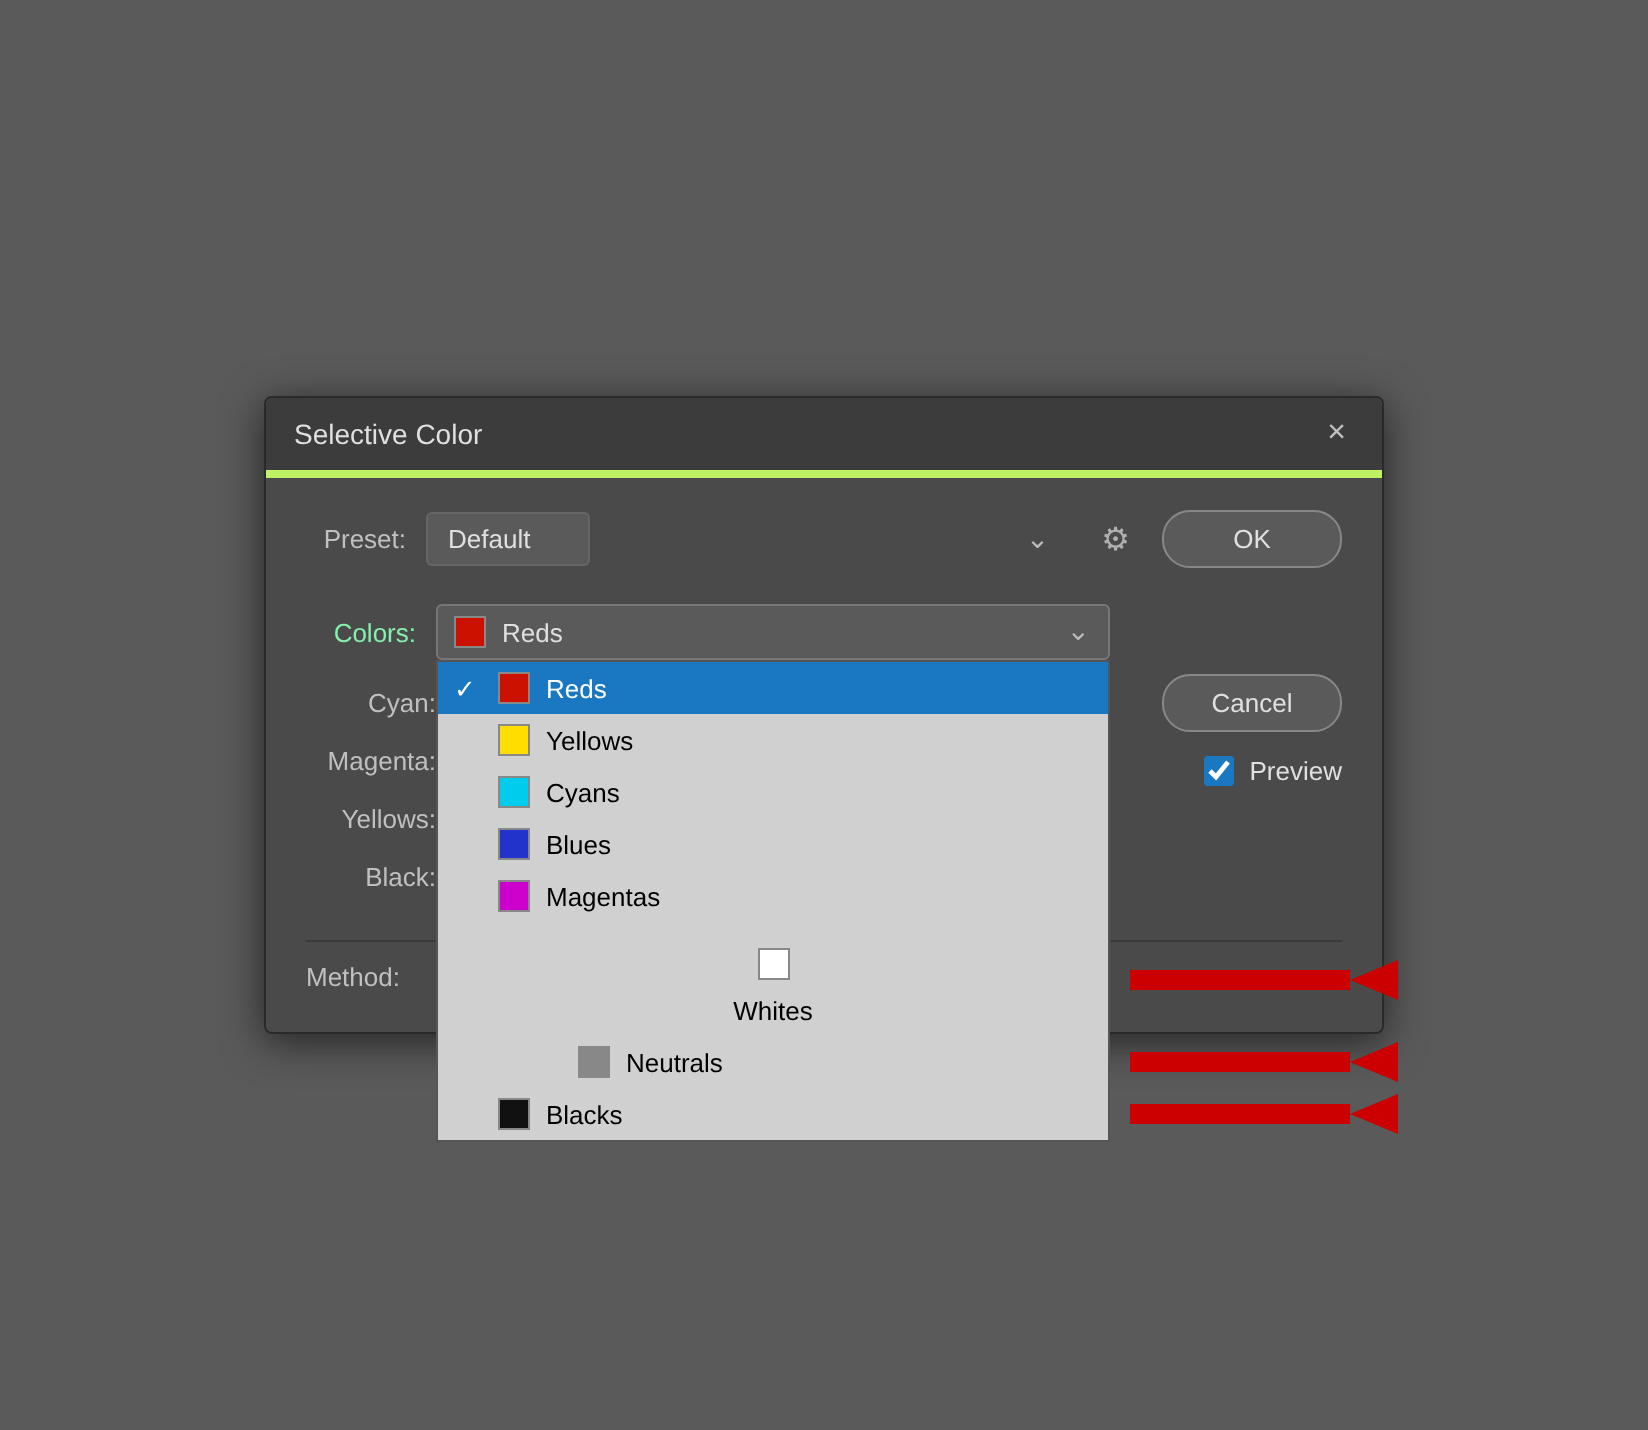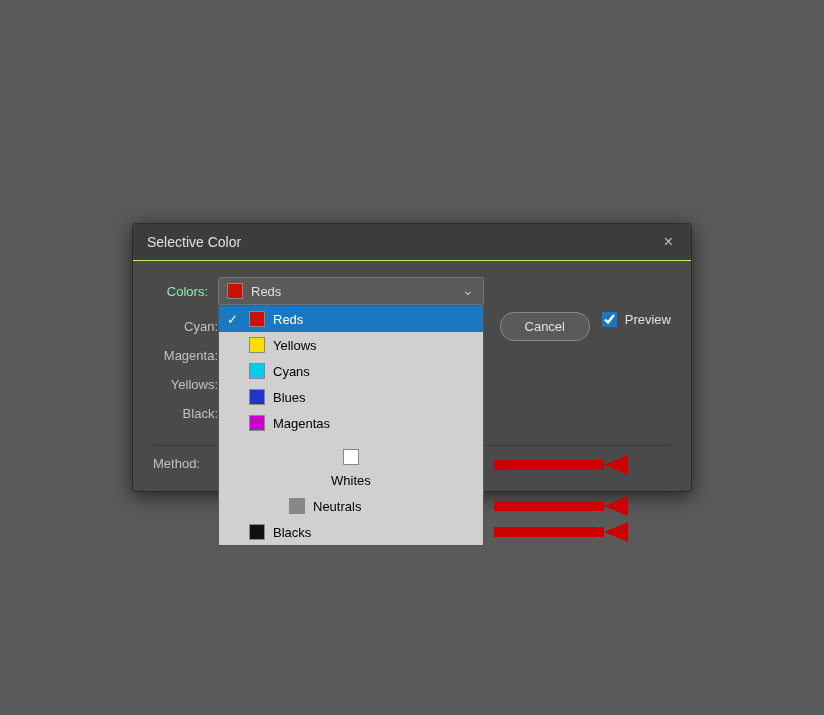--- a/index.html
+++ b/index.html
@@ -21,21 +21,21 @@
       width: 560px;
       padding: 0;
       box-shadow: 0 4px 20px rgba(0,0,0,0.6);
     }
     .title-bar {
       background: #3c3c3c;
       padding: 10px 14px;
       display: flex;
       align-items: center;
       justify-content: space-between;
-      border-bottom: 1px solid #bef264;
+      border-bottom: 4px solid #bef264;
       border-radius: 4px 4px 0 0;
     }
     .title-bar-title {
       font-size: 14px;
       color: #e0e0e0;
       font-weight: normal;
     }
     .close-btn {
       background: none;
       border: none;
@@ -107,23 +107,23 @@
     }
     .main-content {
       display: flex;
       gap: 16px;
     }
     .left-panel {
       flex: 1;
     }
     .right-panel {
       display: flex;
-      flex-direction: row;
+      flex-direction: column;
       gap: 12px;
-      align-items: flex-start;
+      align-items: flex-end;
       padding-top: 0;
       min-width: 100px;
       margin-top: 35px;
     }
     .colors-row {
       display: flex;
       align-items: center;
       margin-bottom: 14px;
       gap: 10px;
       position: relative;
@@ -272,20 +272,30 @@
 
 <div class="dialog">
 
   <div class="title-bar">
     <span class="title-bar-title">Selective Color</span>
     <button class="close-btn">×</button>
   </div>
 
   <div class="dialog-body">
 
+    <div class="preset-row">
+      <span class="preset-label">Preset:</span>
+      <div class="preset-select-wrapper">
+        <select class="preset-select">
+          <option>Default</option>
+        </select>
+      </div>
+      <button class="gear-btn">⚙</button>
+      <button class="ok-btn">OK</button>
+    </div>
 
     <div class="main-content">
       <div class="left-panel">
 
         <div class="colors-row">
           <span class="colors-label">Colors:</span>
           <div class="colors-dropdown-wrapper">
             <div class="colors-dropdown-btn">
               <span class="color-swatch" style="background:#cc1100;"></span>
               <span>Reds</span>

